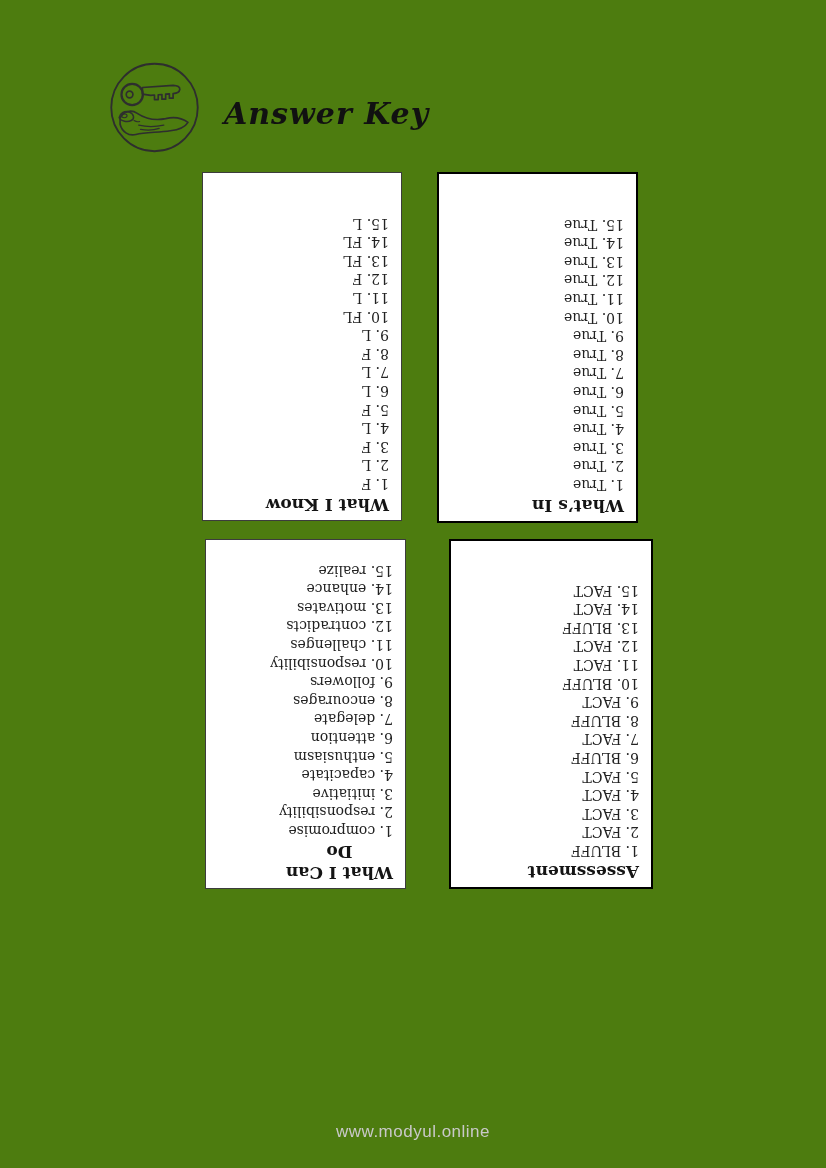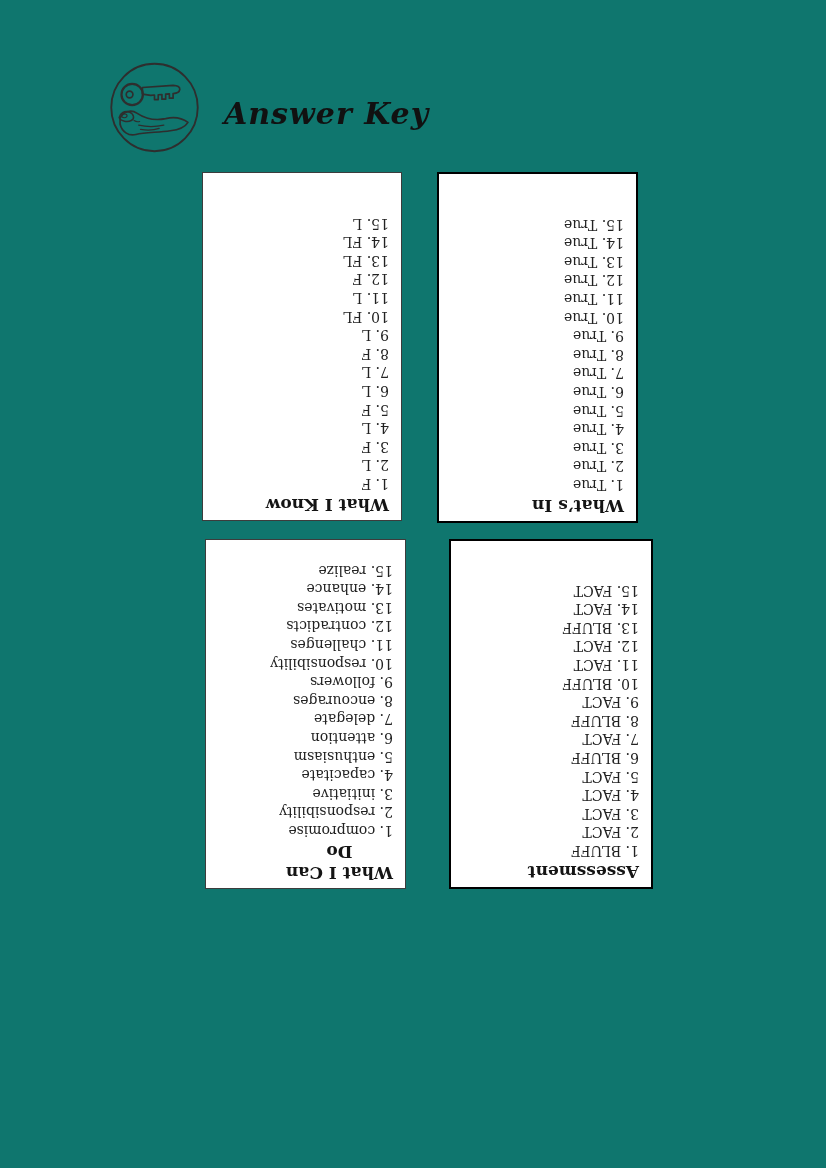--- a/index.html
+++ b/index.html
@@ -1,20 +1,20 @@
 <!DOCTYPE html>
 <html><head>
 <meta charset="utf-8">
 <style>
   html, body { margin: 0; padding: 0; background: #ffffff; }
   .page {
     position: relative;
     width: 826px;
     height: 1168px;
-    background: #0f766e;
+    background: #4d7c0f;
     overflow: hidden;
     font-family: "DejaVu Serif", serif;
     color: #1b1b1b;
   }
 
   
   .key-badge {
     position: absolute;
     left: 108px;
     top: 60px;
@@ -198,14 +198,15 @@
           <li>10. BLUFF</li>
           <li>11. FACT</li>
           <li>12. FACT</li>
           <li>13. BLUFF</li>
           <li>14. FACT</li>
           <li>15. FACT</li>
         </ol>
     </div>
   </section>
 
+  <div class="watermark">www.modyul.online</div>
 
 </div>
 
 </body></html>

